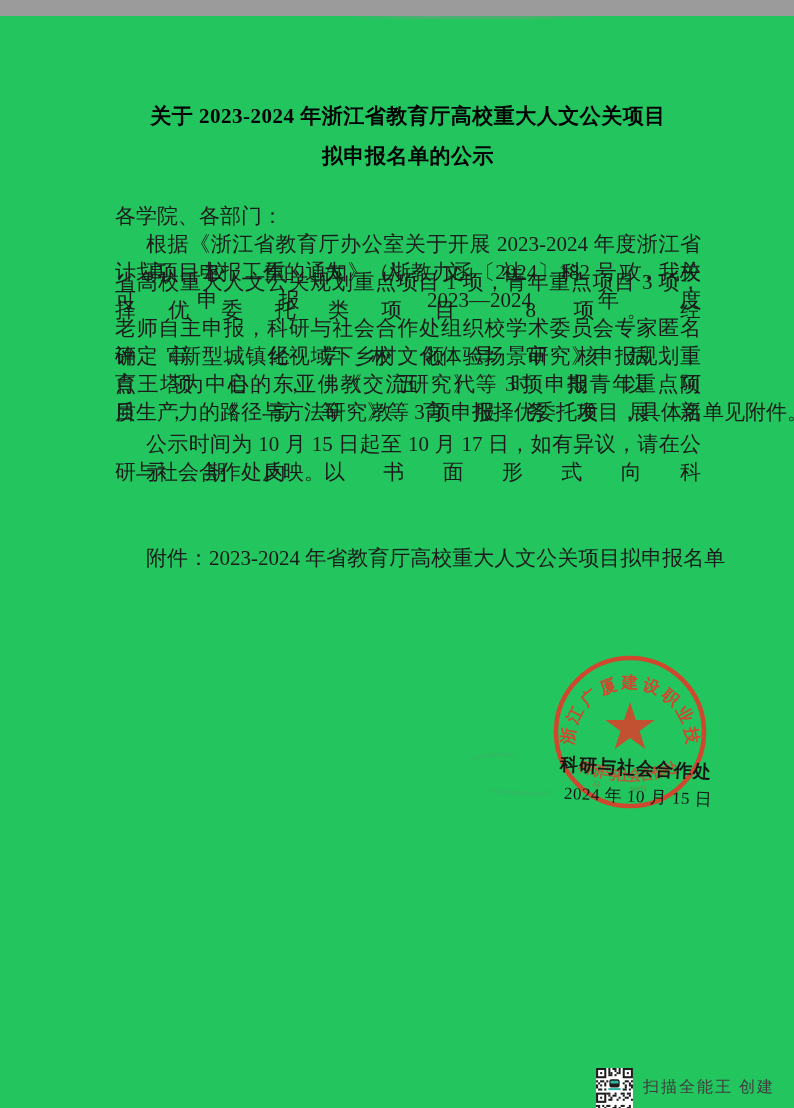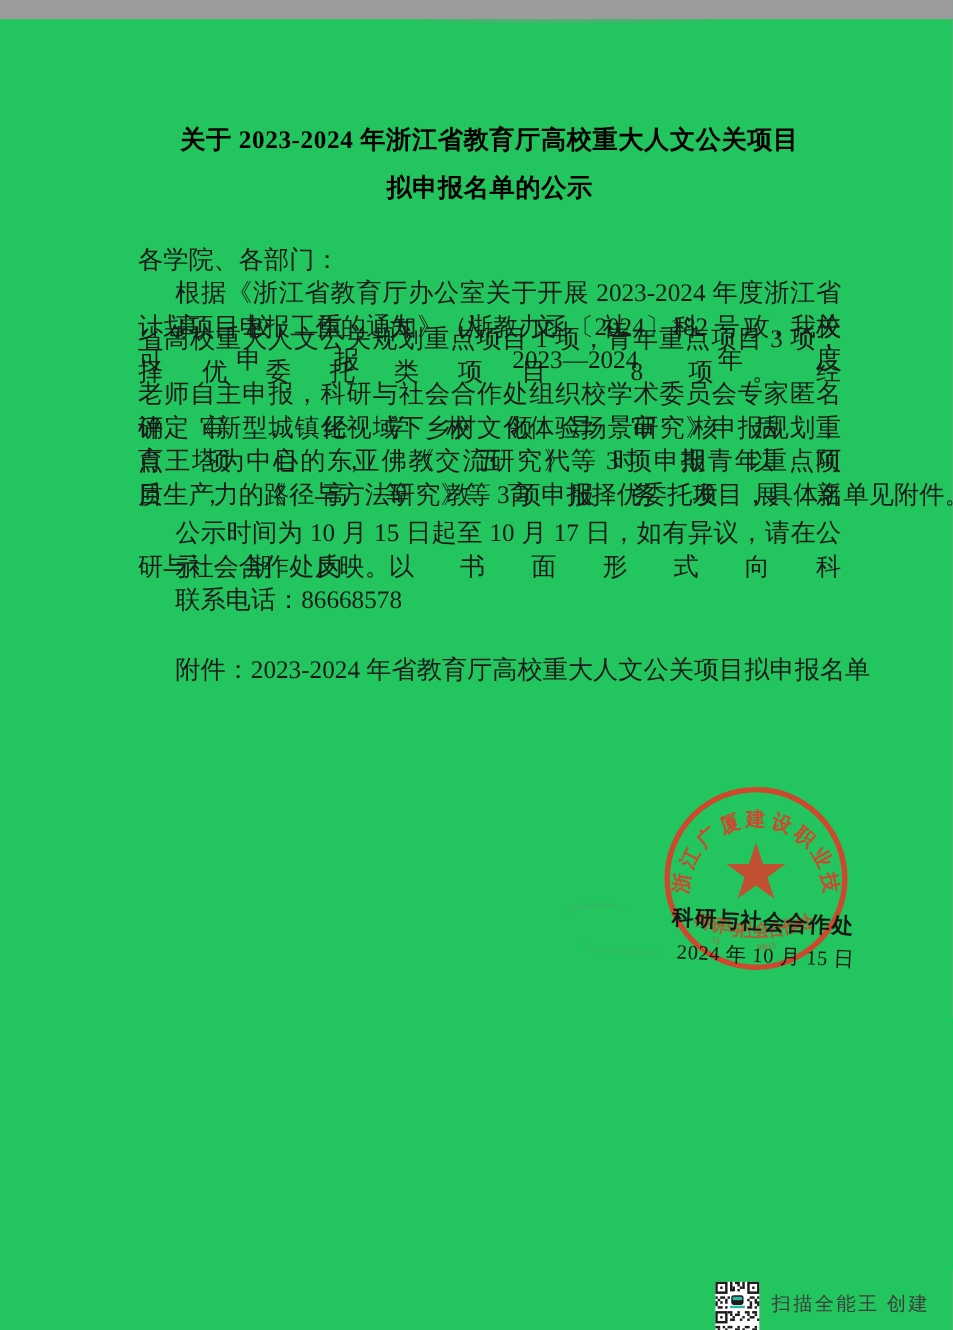--- a/index.html
+++ b/index.html
@@ -87,21 +87,20 @@
   <div class="bodyline just" style="top:242px">计划项目申报工作的通知》（浙教办函〔2024〕182 号），我校可申报 2023—2024 年度</div>
   <div class="bodyline just" style="top:252px">省高校重大人文公关规划重点项目 1 项，青年重点项目 3 项，择优委托类项目 8 项。经</div>
   <div class="bodyline just" style="top:326px">确定《新型城镇化视域下乡村文化体验场景研究》申报规划重点项目，《五代时期以阿</div>
   <div class="bodyline just" style="top:298px">老师自主申报，科研与社会合作处组织校学术委员会专家匿名评审，经学校领导审核后，</div>
   <div class="bodyline just" style="top:354px">育王塔为中心的东亚佛教交流研究》等 3 项申报青年重点项目，《高等教育服务发展新</div>
   <div class="bodyline" style="top:382px">质生产力的路径与方法研究》等 3 项申报择优委托项目，具体名单见附件。</div>
 
   <div class="bodyline just indent" style="top:414px">公示时间为 10 月 15 日起至 10 月 17 日，如有异议，请在公示期内以书面形式向科</div>
   <div class="bodyline" style="top:442px">研与社会合作处反映。</div>
 
-  <div class="bodyline indent" style="top:470px">联系电话：86668578</div>
 
   <div class="bodyline indent" style="top:528px">附件：2023-2024 年省教育厅高校重大人文公关项目拟申报名单</div>
 
   <div class="smudge-1"></div>
   <div class="smudge-2"></div>
 
   <svg class="stamp-svg" viewBox="0 0 180 180">
     <defs>
       <path id="arcTop" d="M 33,103 A 57,57 0 1 1 147,103" fill="none"></path>
       <path id="arcBottom" d="M 34,126 Q 90,150 146,126" fill="none"></path>

